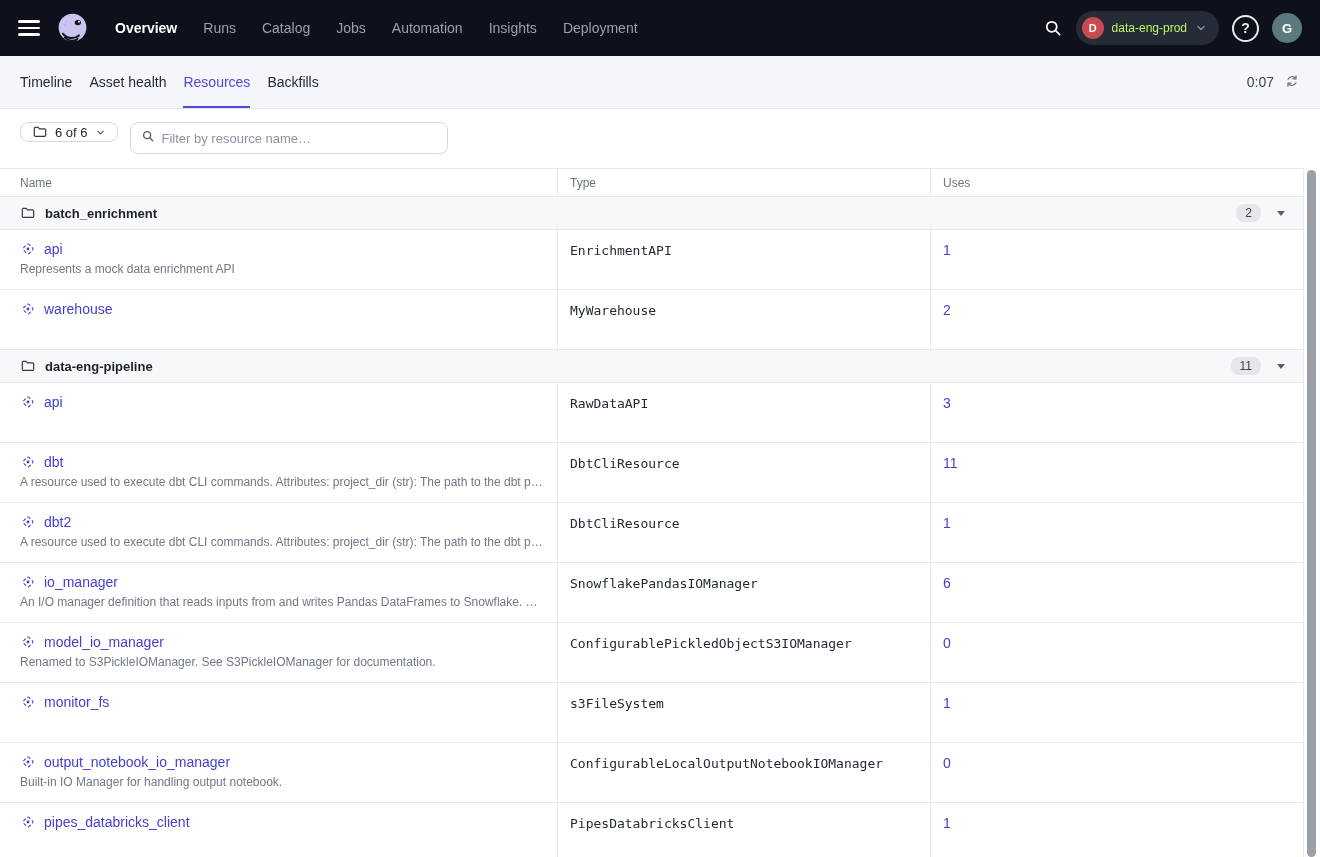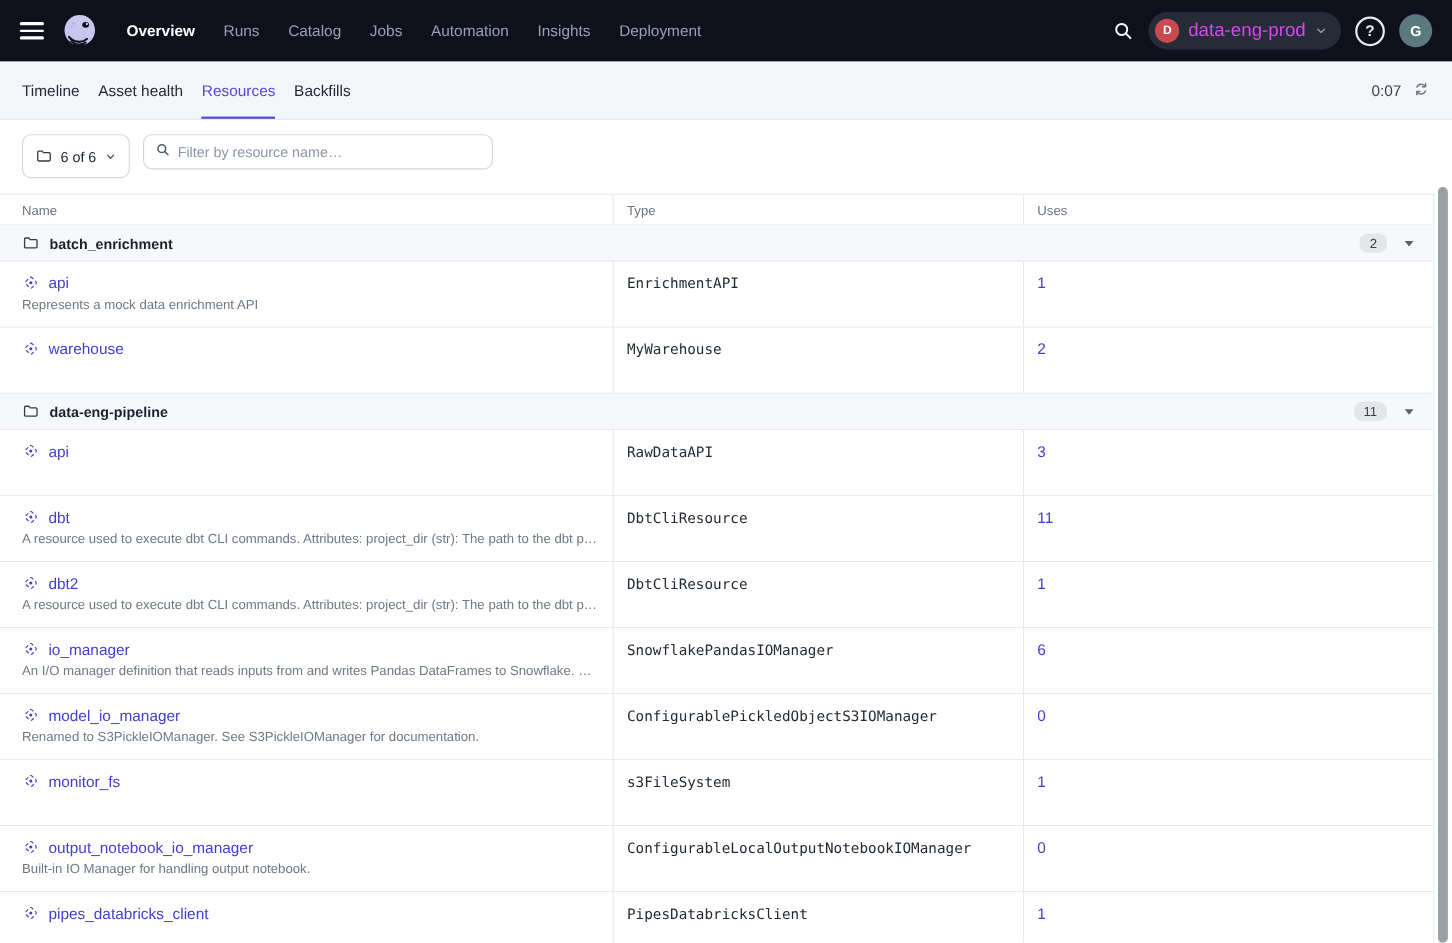--- a/index.html
+++ b/index.html
@@ -17,40 +17,40 @@
   .logo{ margin-left:14px; display:flex; align-items:center; }
   .primary-nav{ display:flex; align-items:center; gap:26px; margin-left:24px; }
   .nav-item{ font-size:14px; color:#98a0af; cursor:pointer; background:none; border:none; font-family:inherit; }
   .nav-item.active{ color:#ffffff; font-weight:700; }
   .topnav-right{ margin-left:auto; display:flex; align-items:center; gap:13px; }
   .icon-btn{ background:none; border:none; cursor:pointer; display:flex; align-items:center; }
   .deploy-pill{ display:flex; align-items:center; gap:8px; background:#262b38; border:none;
     border-radius:20px; height:34px; padding:0 12px 0 6px; cursor:pointer; }
   .deploy-dot{ width:22px; height:22px; border-radius:50%; background:#c94a4f; color:#fff;
     font-size:11px; font-weight:700; display:flex; align-items:center; justify-content:center; }
-  .deploy-label{ color:#d946ef; font-size:17px; }
+  .deploy-label{ color:#bef264; font-size:12px; }
   .help-btn{ width:27px; height:27px; border-radius:50%; border:2px solid #e8eaf0; background:none;
     color:#e8eaf0; font-size:14px; font-weight:700; display:flex; align-items:center; justify-content:center; cursor:pointer; }
   .avatar{ width:30px; height:30px; border-radius:50%; background:#5c7a7d; color:#fff; font-size:13px;
     font-weight:600; display:flex; align-items:center; justify-content:center; border:none; cursor:pointer; }
 
   
   .tabbar{ height:53px; background:#f5f6f9; border-bottom:1px solid #e3e6ea; display:flex;
     align-items:stretch; padding:0 20px; }
   .tabs{ display:flex; gap:17px; }
   .tab{ position:relative; display:flex; align-items:center; font-size:14px; color:#232a36;
     background:none; border:none; cursor:pointer; font-family:inherit; }
   .tab.active{ color:var(--accent); }
   .tab.active::after{ content:""; position:absolute; left:0; right:0; bottom:0; height:2px; background:var(--accent); }
   .tabbar-right{ margin-left:auto; display:flex; align-items:center; gap:10px; color:#3d4551; font-size:14px; }
   .refresh{ color:#6b7280; }
 
   
   .filterbar{ padding:13px 20px 14px; display:flex; gap:12px; background:#fff; }
-  .count-btn{ height:40px; display:flex; align-items:center; gap:7px; border:1px solid #d2d7df;
+  .count-btn{ height:20px; display:flex; align-items:center; gap:7px; border:1px solid #d2d7df;
     border-radius:8px; background:#fff; padding:0 11px; font-size:13px; color:#1d2430; cursor:pointer; font-family:inherit; }
   .search-box{ width:318px; height:32px; display:flex; align-items:center; gap:7px;
     border:1px solid #d2d7df; border-radius:8px; padding:0 10px; background:#fff; }
   .search-box input{ border:none; outline:none; flex:1; font-size:13px; color:#1d2430; font-family:inherit; background:transparent; }
   .search-box input::placeholder{ color:#8c94a3; }
   .chev{ color:#525c6b; display:flex; }
 
   
   .table{ width:1304px; border-top:1px solid var(--border); border-right:1px solid var(--border); }
   .thead{ display:grid; grid-template-columns:557px 373px 373px; height:28px; align-items:center;

